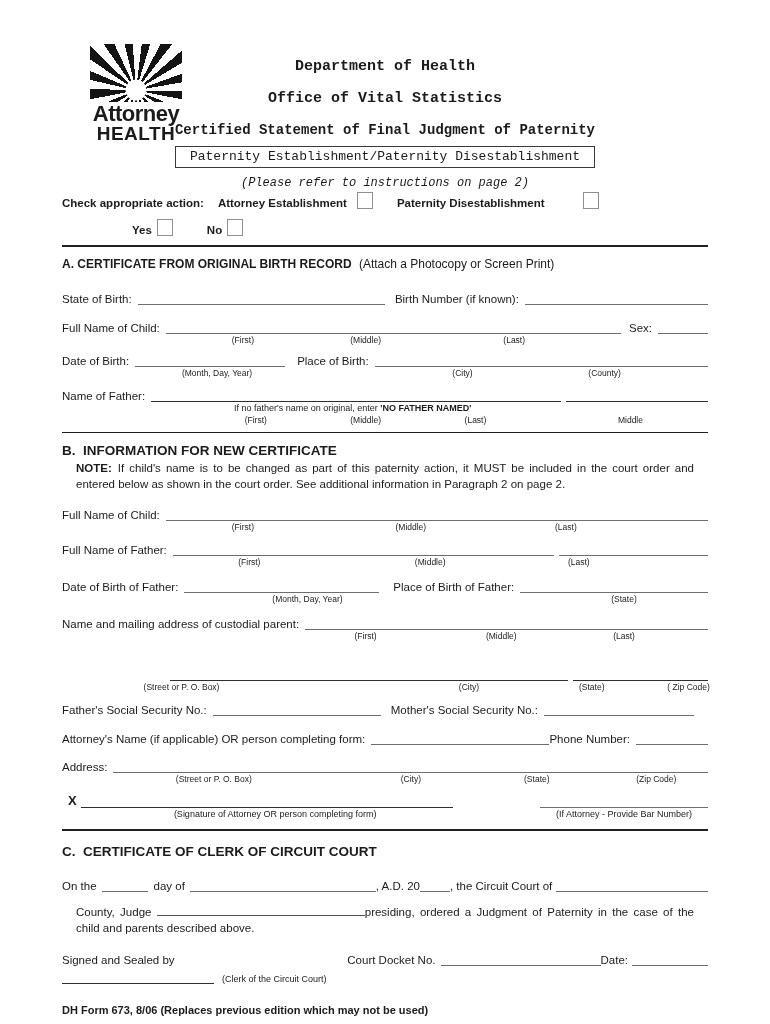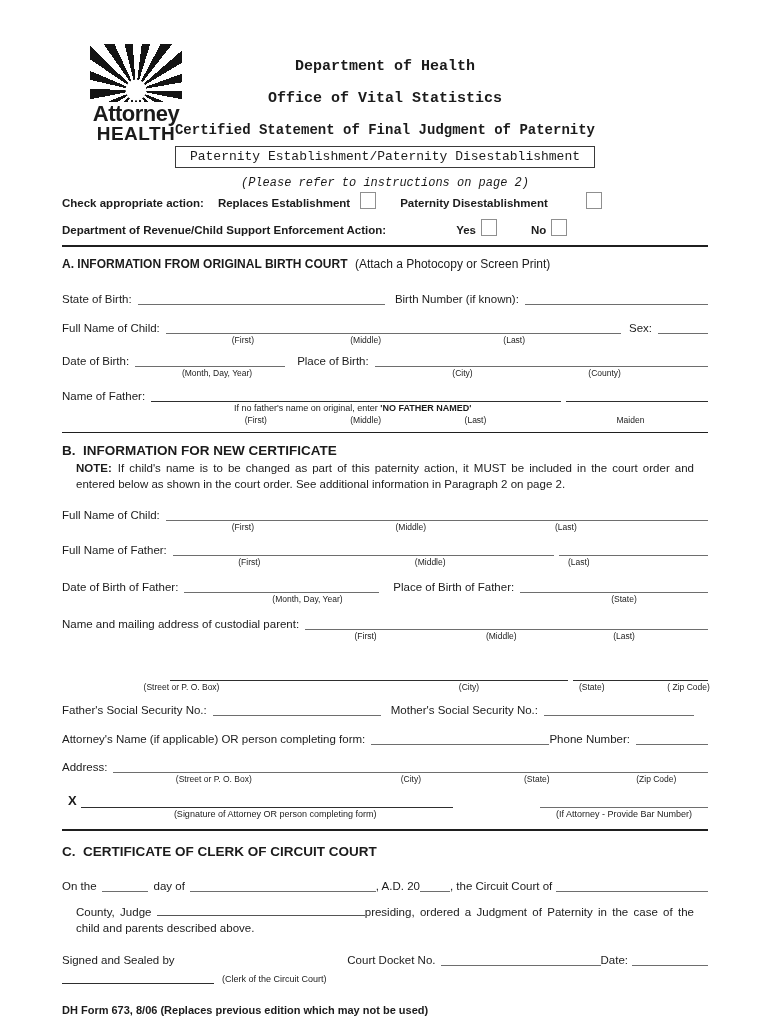--- a/index.html
+++ b/index.html
@@ -64,37 +64,36 @@
     <div class="titles">
       <div class="t1">Department of Health</div>
       <div class="t2">Office of Vital Statistics</div>
       <div class="t3">Certified Statement of Final Judgment of Paternity</div>
       <span class="boxed">Paternity Establishment/Paternity Disestablishment</span>
       <div class="italic-note">(Please refer to instructions on page 2)</div>
     </div>
 
     <div class="row" style="margin-top:2px">
       <span class="lbl b">Check appropriate action:</span>
-      <span class="lbl b" style="margin-left:14px">Replaces Establishment</span>
+      <span class="lbl b" style="margin-left:14px">Attorney Establishment</span>
       <span class="cb" style="margin-left:10px"></span>
       <span class="lbl b" style="margin-left:24px">Paternity Disestablishment</span>
       <span class="cb" style="margin-left:38px"></span>
     </div>
     <div class="row" style="margin-top:10px">
-      <span class="lbl b">Department of Revenue/Child Support Enforcement Action:</span>
       <span class="lbl b" style="margin-left:70px">Yes</span>
       <span class="cb" style="margin-left:5px"></span>
       <span class="lbl b" style="margin-left:34px">No</span>
       <span class="cb" style="margin-left:5px"></span>
     </div>
 
     <hr class="hrule" style="margin-top:9px">
 
     <div style="margin-top:10px;font-size:12px">
-      <span class="sec-title">A. INFORMATION FROM ORIGINAL BIRTH COURT</span>
+      <span class="sec-title">A. CERTIFICATE FROM ORIGINAL BIRTH RECORD</span>
       <span style="margin-left:4px">(Attach a Photocopy or Screen Print)</span>
     </div>
 
     <div class="row" style="margin-top:19px">
       <span class="lbl">State of Birth:</span>
       <span class="wl" style="flex:1.35;margin-left:6px"></span>
       <span class="lbl" style="margin-left:10px">Birth Number (if known):</span>
       <span class="wl" style="flex:1;margin-left:6px"></span>
     </div>
 
@@ -128,21 +127,21 @@
       <span class="wl dk" style="flex:1;margin-left:5px"></span>
     </div>
     <div class="subrow">
       <span class="sub" style="left:45%;font-size:9px"><span>If no father's name on original, enter </span><span class="b">'NO FATHER NAMED'</span></span>
     </div>
 
     <div class="subrow">
       <span class="sub" style="left:30%">(First)</span>
       <span class="sub" style="left:47%">(Middle)</span>
       <span class="sub" style="left:64%">(Last)</span>
-      <span class="sub" style="left:88%">Maiden</span>
+      <span class="sub" style="left:88%">Middle</span>
     </div>
 
     <hr class="hrule" style="margin-top:6px;border-top-width:1.5px">
 
     <div class="sec-title" style="margin-top:10px;font-size:13.5px">B.  INFORMATION FOR NEW CERTIFICATE</div>
     <p class="note-p" style="margin-top:3px">
       <span class="b">NOTE:</span><span style="margin-left:6px">If child's name is to be changed as part of this paternity action, it MUST be included in the court order and entered below as shown in the court order.  See additional information in Paragraph 2 on page 2.</span>
     </p>
 
     <div class="row" style="margin-top:12px">

